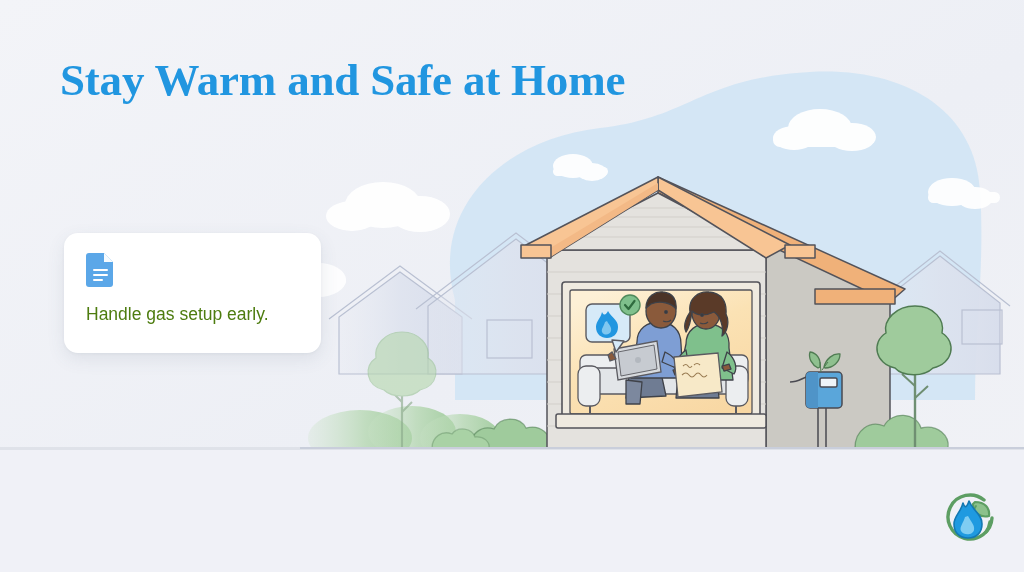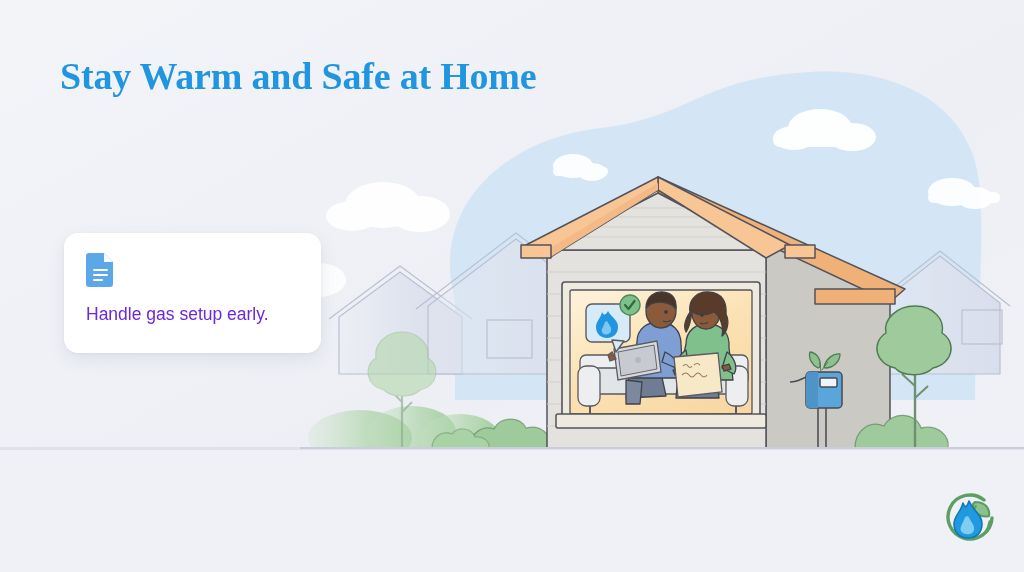--- a/index.html
+++ b/index.html
@@ -19,42 +19,42 @@
     position: absolute; inset: 0;
     width: 1024px; height: 572px;
     display: block;
   }
   
   #headline {
     position: absolute;
     left: 60px; top: 55px;
     font-family: "Liberation Serif", "DejaVu Serif", serif;
     font-weight: bold;
-    font-size: 38px;
+    font-size: 45px;
     line-height: 1.15;
     letter-spacing: -0.2px;
     color: #2196e0;
     white-space: nowrap;
   }
   
   #info-card {
     position: absolute;
     left: 64px; top: 233px;
     width: 257px; height: 120px;
     background: #ffffff;
     border-radius: 14px;
     box-shadow: 0 6px 18px rgba(70,85,110,0.10), 0 1px 3px rgba(70,85,110,0.06);
     padding: 20px 22px 0 22px;
   }
   #card-icon { display: block; width: 30px; height: 34px; }
   #card-text {
     margin-top: 16px;
     font-size: 17.5px;
     line-height: 1.35;
-    color: #6d28d9;
+    color: #4d7c0f;
     font-family: "Liberation Sans", sans-serif;
   }
   
   #logo {
     position: absolute;
     right: 22px; bottom: 22px;
     width: 62px; height: 62px;
   }
 </style>
 </head>

